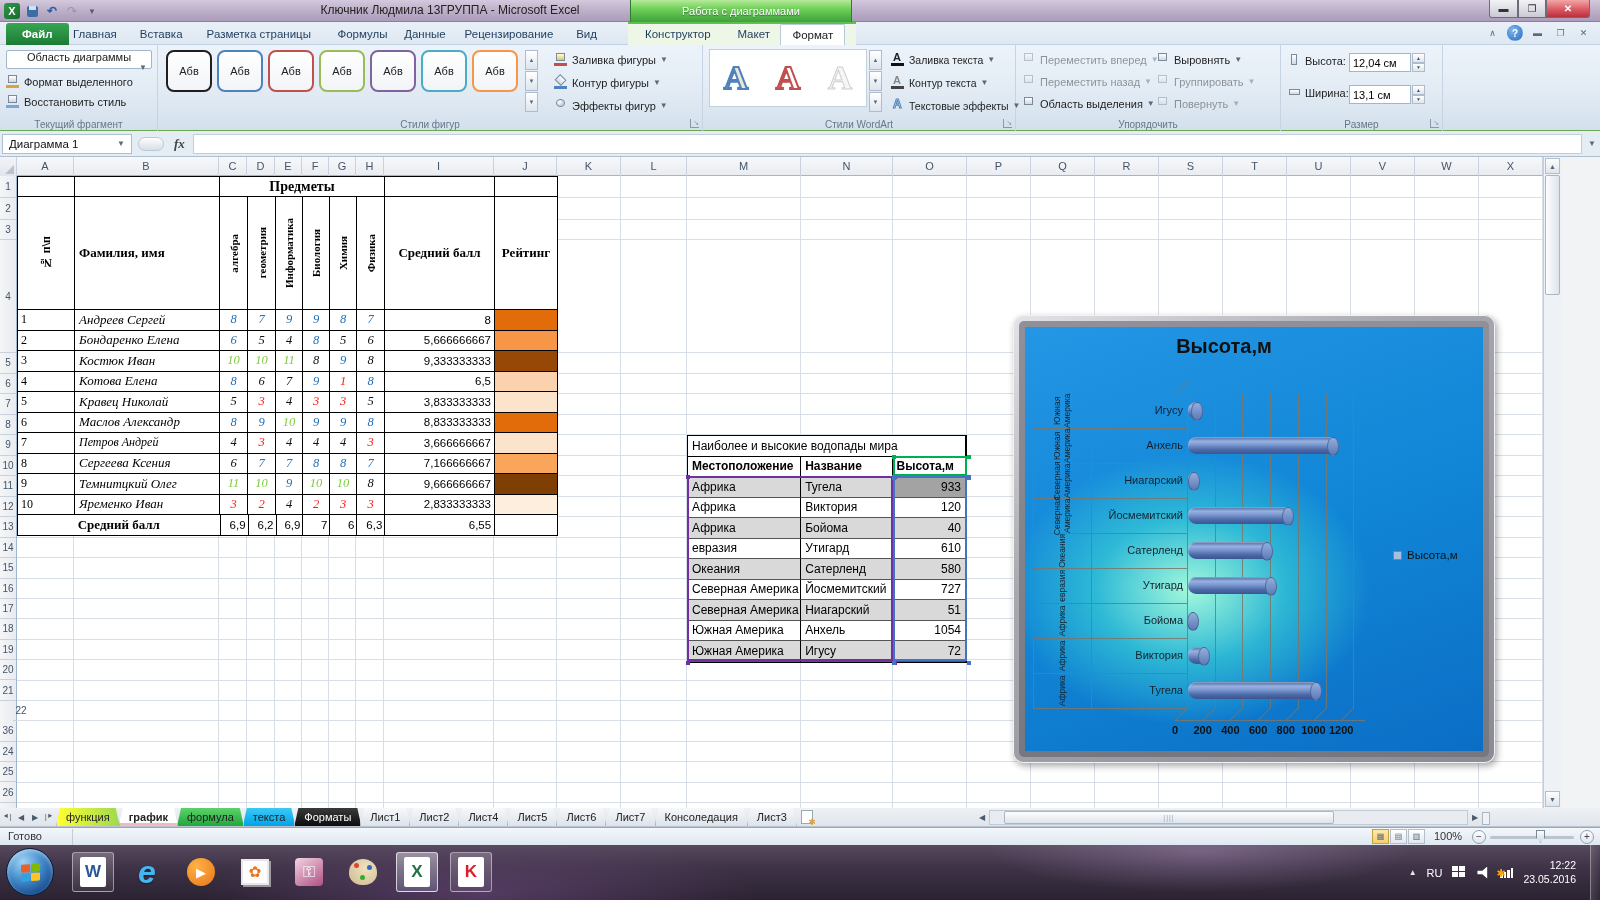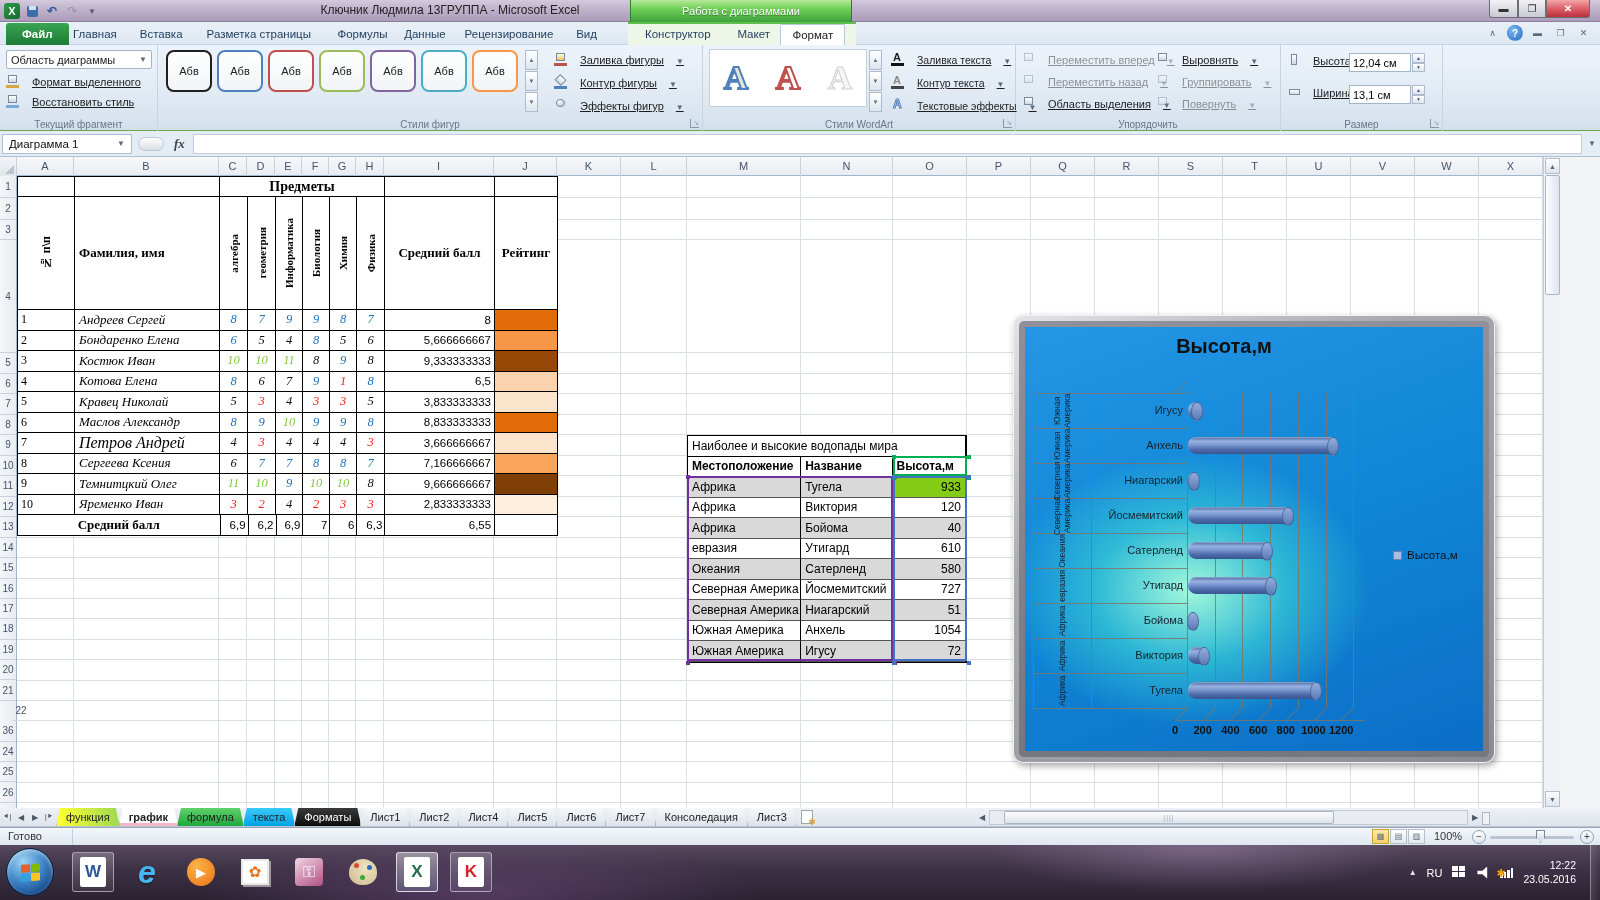--- a/index.html
+++ b/index.html
@@ -38,27 +38,27 @@
   .ribbon-rightctl{position:absolute;right:8px;top:3px;display:flex;align-items:center;gap:6px;}
   .rc{width:17px;height:15px;display:flex;align-items:center;justify-content:center;font-size:9px;color:#5a6a7a;border:1px solid transparent;}
   .rc.help{width:16px;height:16px;border-radius:50%;background:radial-gradient(circle at 35% 30%,#7db8ef,#2f6fc0);color:#fff;font-weight:bold;font-size:10px;}
 
   
   .ribbon{position:absolute;left:0;top:45px;width:1600px;height:86px;
     background:linear-gradient(180deg,#edf3fa 0%,#e2ebf4 55%,#d3e0ec 100%);border-bottom:1px solid #6aa84f;}
   .rgroup{position:absolute;top:0;height:86px;border-right:1px solid #c6d3e2;}
   .glabel{position:absolute;bottom:1px;left:0;right:0;text-align:center;font-size:10px;color:#66778a;}
   .launcher{position:absolute;bottom:3px;right:3px;width:9px;height:9px;border-left:1px solid #8a98a8;border-bottom:1px solid #8a98a8;font-size:7px;color:#8a98a8;line-height:7px;text-align:right;}
-  .small-btn{position:absolute;display:flex;align-items:flex-end;gap:12px;font-size:11px;color:#1e1e1e;white-space:nowrap;text-decoration:underline;}
+  .small-btn{position:absolute;display:flex;align-items:center;gap:4px;font-size:11px;color:#1e1e1e;white-space:nowrap;}
   .small-btn.disabled{opacity:.45;}
   .small-btn .da{font-size:8px;color:#5a6a7a;}
   .micon{width:14px;height:13px;position:relative;flex:0 0 aupx;}
   .micon .bar{position:absolute;left:0;bottom:0;width:13px;height:3px;}
   .micon .box{position:absolute;left:2px;top:0;width:9px;height:8px;border:1px solid #7a8a9a;background:linear-gradient(180deg,#fff,#cfd8e2);}
-  .dropdown{position:absolute;background:#fff;border:1px solid #a3b5c9;border-radius:2px;font-size:11px;color:#222;display:flex;align-items:center;padding:0 4px;}
+  .dropdown{position:absolute;background:#fff;border:1px solid #a3b5c9;border-radius:2px;font-size:11px;color:#222;display:flex;align-items:center;padding:0 4px;flex-direction:column;}
   .dropdown .arr{margin-left:auto;font-size:8px;color:#5a6a7a;}
   .chip{width:46px;height:42px;border-radius:8px;background:linear-gradient(180deg,#fff,#f2f4f7);display:flex;align-items:center;justify-content:center;font-size:11px;color:#222;}
   .chipwrap{position:absolute;left:8px;top:5px;display:flex;gap:5px;}
   .scrollcol{position:absolute;width:13px;top:5px;height:62px;display:flex;flex-direction:column;gap:1px;}
   .scrollcol div{flex:1;border:1px solid #aebccd;background:linear-gradient(180deg,#fff,#dde5ee);font-size:6px;color:#5a6a7a;display:flex;align-items:center;justify-content:center;}
   .wordart-panel{position:absolute;left:6px;top:4px;display:flex;border:1px solid #c2cfdd;background:#fff;}
   .wa{width:52px;height:56px;display:flex;align-items:center;justify-content:center;font-size:34px;font-weight:bold;font-family:"Liberation Serif",serif;}
   .wa1{color:#e8e4d8;-webkit-text-stroke:2px #4f81bd;}
   .wa2{color:#fff;-webkit-text-stroke:2px #c0504d;}
   .wa3{color:#f6f6f6;-webkit-text-stroke:1px #cfcfcf;}
@@ -629,21 +629,21 @@
             <div class="gcell" style="width: 28px; height: 20.5px; justify-content: center; font-style: italic; font-size: 12.5px; color: rgb(36, 112, 184);">9</div>
             <div class="gcell" style="width: 27px; height: 20.5px; justify-content: center; font-style: italic; font-size: 12.5px; color: rgb(126, 203, 62);">10</div>
             <div class="gcell" style="width: 27px; height: 20.5px; justify-content: center; font-style: italic; font-size: 12.5px; color: rgb(36, 112, 184);">9</div>
             <div class="gcell" style="width: 27px; height: 20.5px; justify-content: center; font-style: italic; font-size: 12.5px; color: rgb(36, 112, 184);">9</div>
             <div class="gcell" style="width: 28px; height: 20.5px; justify-content: center; font-style: italic; font-size: 12.5px; color: rgb(36, 112, 184);">8</div>
             <div class="gcell" style="width: 110px; height: 20.5px; justify-content: flex-end; padding-right: 3px; font-family: &quot;Liberation Sans&quot;, sans-serif; font-size: 11.5px;">8,833333333</div>
             <div class="gcell" style="width: 63px; height: 20.5px; background: rgb(226, 107, 10);"></div>
           </div>
           <div class="grow">
             <div class="gcell" style="width: 57px; height: 20.5px; font-size: 12px; padding-left: 3px;">7</div>
-            <div class="gcell" style="width: 145px; height: 20.5px; font-style: italic; font-size: 16px; padding-left: 4px;">Петров Андрей</div>
+            <div class="gcell" style="width: 145px; height: 20.5px; font-style: italic; font-size: 12px; padding-left: 4px;">Петров Андрей</div>
             <div class="gcell" style="width: 28px; height: 20.5px; justify-content: center; font-style: italic; font-size: 12.5px; color: rgb(17, 17, 17);">4</div>
             <div class="gcell" style="width: 28px; height: 20.5px; justify-content: center; font-style: italic; font-size: 12.5px; color: rgb(255, 26, 26);">3</div>
             <div class="gcell" style="width: 27px; height: 20.5px; justify-content: center; font-style: italic; font-size: 12.5px; color: rgb(17, 17, 17);">4</div>
             <div class="gcell" style="width: 27px; height: 20.5px; justify-content: center; font-style: italic; font-size: 12.5px; color: rgb(17, 17, 17);">4</div>
             <div class="gcell" style="width: 27px; height: 20.5px; justify-content: center; font-style: italic; font-size: 12.5px; color: rgb(17, 17, 17);">4</div>
             <div class="gcell" style="width: 28px; height: 20.5px; justify-content: center; font-style: italic; font-size: 12.5px; color: rgb(255, 26, 26);">3</div>
             <div class="gcell" style="width: 110px; height: 20.5px; justify-content: flex-end; padding-right: 3px; font-family: &quot;Liberation Sans&quot;, sans-serif; font-size: 11.5px;">3,666666667</div>
             <div class="gcell" style="width: 63px; height: 20.5px; background: rgb(252, 228, 204);"></div>
           </div>
           <div class="grow">
@@ -699,21 +699,21 @@
             <div class="wcell" style="width: 280px; height: 20.5px; border-bottom: 1px solid rgb(0, 0, 0);">Наиболее и высокие водопады мира</div>
           </div>
           <div class="wrow">
             <div class="wcell" style="width: 114px; height: 20.5px; font-weight: bold; border-bottom: 1px solid rgb(0, 0, 0);">Местоположение</div>
             <div class="wcell" style="width: 92px; height: 20.5px; font-weight: bold; border-bottom: 1px solid rgb(0, 0, 0);">Название</div>
             <div class="wcell" style="width: 74px; height: 20.5px; font-weight: bold; border-bottom: 1px solid rgb(0, 0, 0);">Высота,м</div>
           </div>
           <div class="wrow">
             <div class="wcell" style="width: 114px; height: 20.5px; background: rgb(217, 217, 217);">Африка</div>
             <div class="wcell" style="width: 92px; height: 20.5px; background: rgb(217, 217, 217);">Тугела</div>
-            <div class="wcell" style="width: 74px; height: 20.5px; background: #84cc16; justify-content: flex-end;">933</div>
+            <div class="wcell" style="width: 74px; height: 20.5px; background: #a3a3a3; justify-content: flex-end;">933</div>
           </div>
           <div class="wrow">
             <div class="wcell" style="width: 114px; height: 20.5px;">Африка</div>
             <div class="wcell" style="width: 92px; height: 20.5px;">Виктория</div>
             <div class="wcell" style="width: 74px; height: 20.5px; justify-content: flex-end;">120</div>
           </div>
           <div class="wrow">
             <div class="wcell" style="width: 114px; height: 20.5px; background: rgb(217, 217, 217);">Африка</div>
             <div class="wcell" style="width: 92px; height: 20.5px; background: rgb(217, 217, 217);">Бойома</div>
             <div class="wcell" style="width: 74px; height: 20.5px; background: rgb(217, 217, 217); justify-content: flex-end;">40</div>

